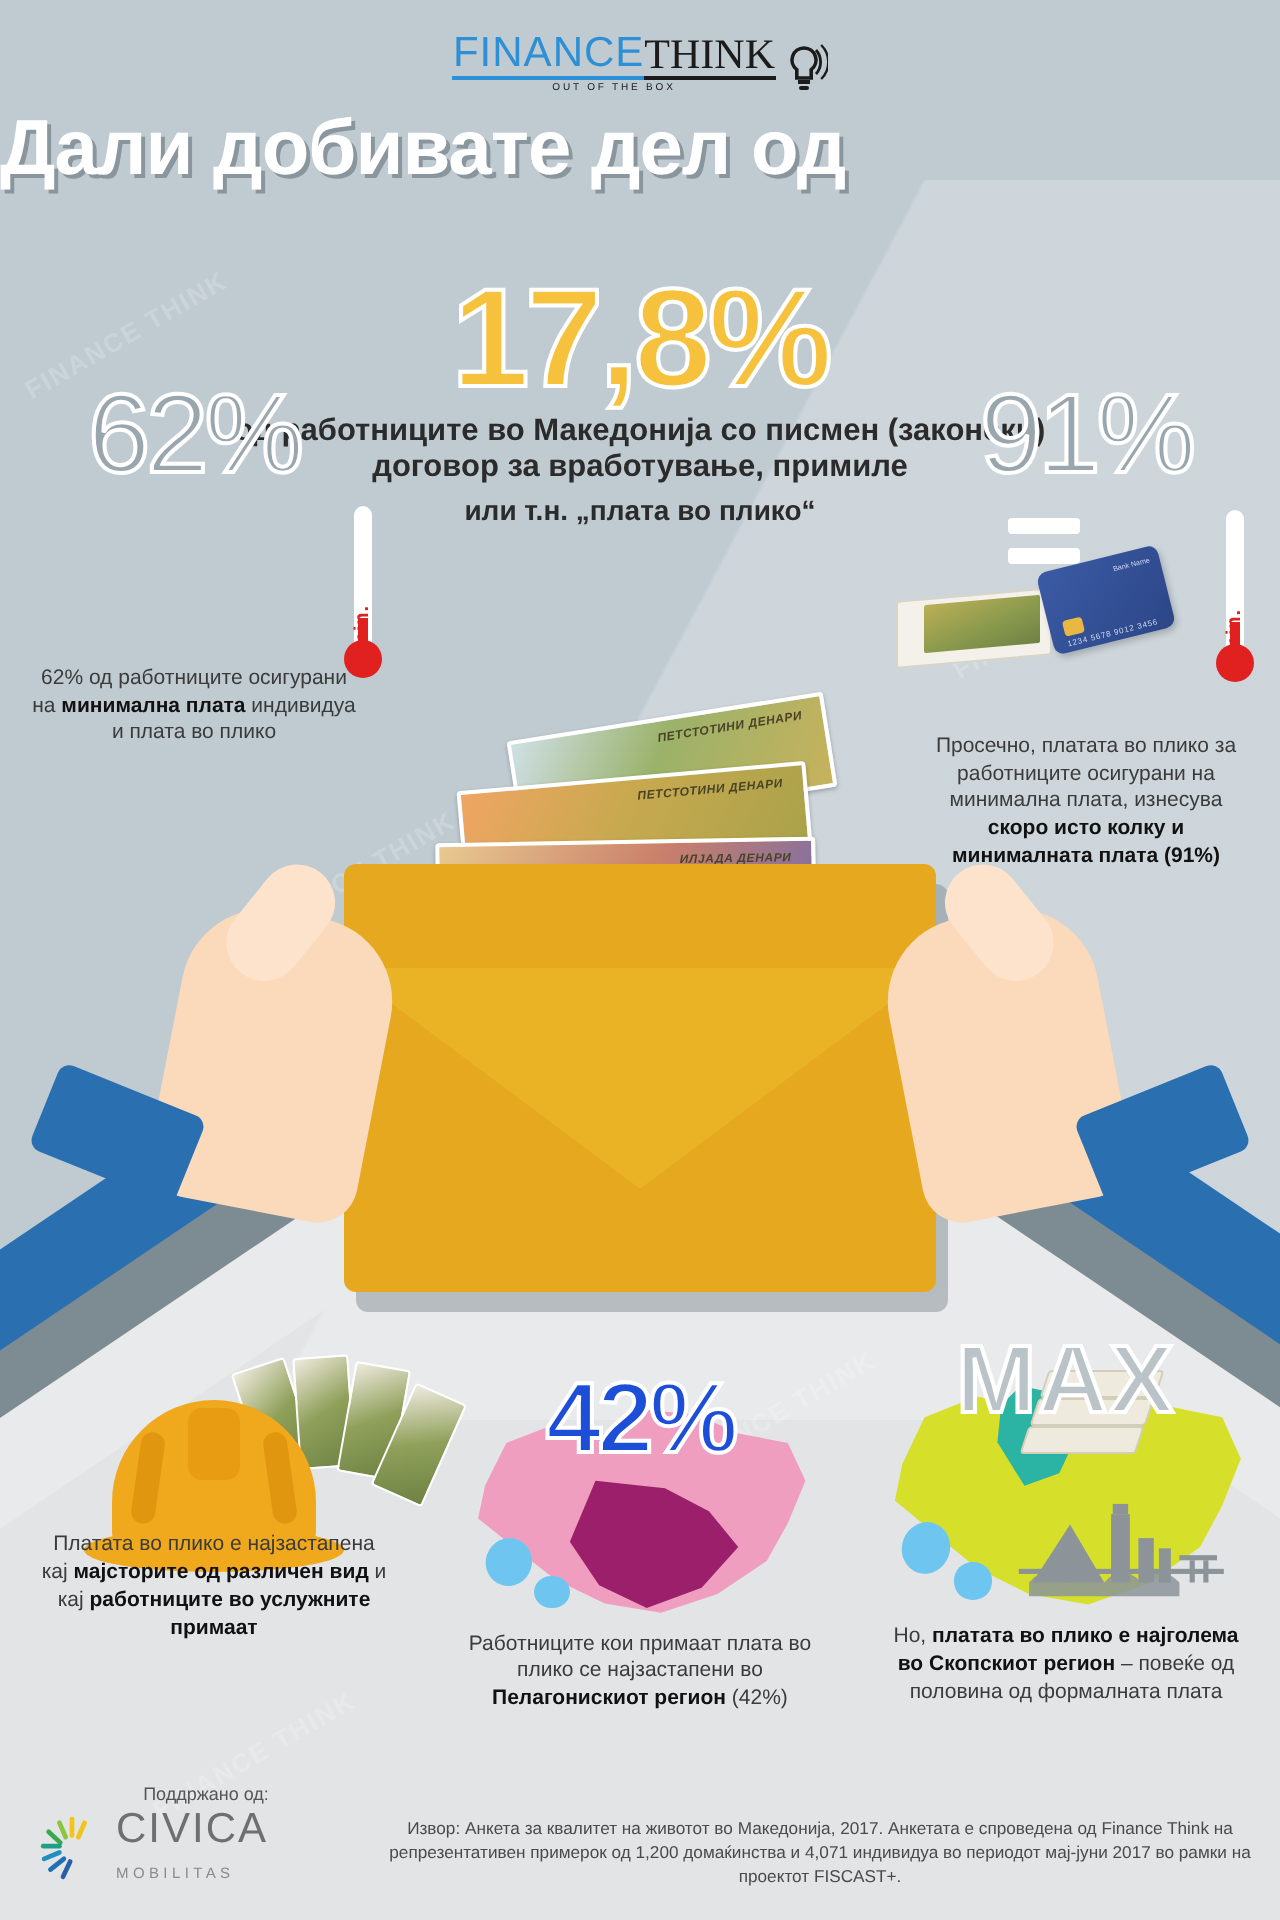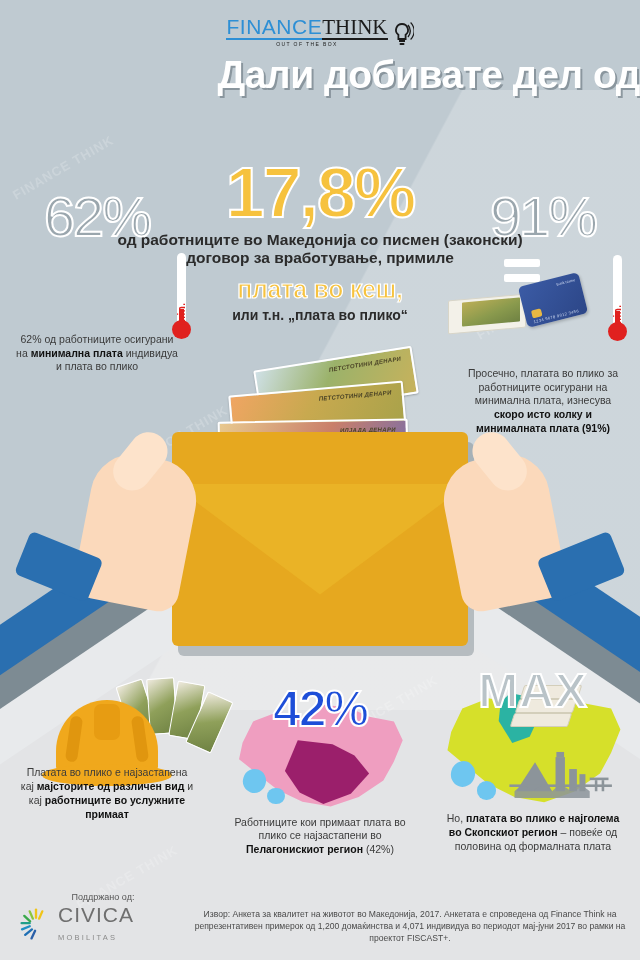--- a/index.html
+++ b/index.html
@@ -35,26 +35,26 @@
   
   .logo { position:absolute; left:0; right:0; top:16px; display:flex; justify-content:center; align-items:flex-end; }
   .logo-fin { font-size:21px; font-weight:400; color:#2d8fd5; letter-spacing:.5px;
               border-bottom:2px solid #2d8fd5; line-height:1.05; font-family:"Liberation Sans", sans-serif;}
   .logo-think { font-size:21px; font-weight:400; color:#1b1b1b; font-family:"Liberation Serif", serif;
                 line-height:1.05; border-bottom:2px solid #1b1b1b; }
   .logo-tag { font-size:5px; color:#1b1b1b; letter-spacing:1.4px; text-align:center; margin-top:1px;}
   .logo-bulb { width:24px; height:26px; position:relative; margin-left:2px; }
 
   
-  .headline { position:absolute; top:56px; left:0; width:640px; text-align:right;
+  .headline { position:absolute; top:56px; left:0; width:640px; text-align:left;
               font-size:39px; font-weight:700; color:#ffffff; line-height:.96;
               text-shadow:2px 2px 0 rgba(120,132,140,.75); letter-spacing:-.5px; }
 
   
-  .stat-main { position:absolute; top:160px; left:0; width:640px; text-align:center; }
+  .stat-main { position:absolute; top:136px; left:0; width:640px; text-align:center; }
   .stat-main .num {
     font-size:70px; font-weight:700; color:#f6c23e; line-height:.95;
     -webkit-text-stroke:2px #ffffff; letter-spacing:-2px;
   }
   .stat-main .body { margin-top:4px; font-size:15.5px; font-weight:700; color:#2b2b2b; line-height:1.22; }
   .stat-main .hl {
     margin-top:7px; font-size:25px; font-weight:700; color:#f6c23e;
     -webkit-text-stroke:1.2px #ffffff; letter-spacing:-.3px;
   }
   .stat-main .sub { margin-top:3px; font-size:14px; font-weight:700; color:#2b2b2b; }
@@ -238,21 +238,20 @@
     </span>
   </div>
 
   <div class="headline">
     <div>Дали добивате дел од</div>
   </div>
 
   <div class="stat-main">
     <div class="num">17,8%</div>
     <div class="body" style="padding:0 84px;">од работниците во Македонија со писмен (законски) договор за вработување, примиле</div>
-    <div class="hl">плата во кеш,</div>
     <div class="sub">или т.н. „плата во плико“</div>
   </div>
 
   <div class="side side-left">
     <div class="bignum">62%</div>
 
     <div class="people" style="position:relative;">
       <div class="prow">
         <span class="person p-white"><span class="head"></span><span class="body"></span></span>
         <span class="person p-white"><span class="head"></span><span class="body"></span></span>

